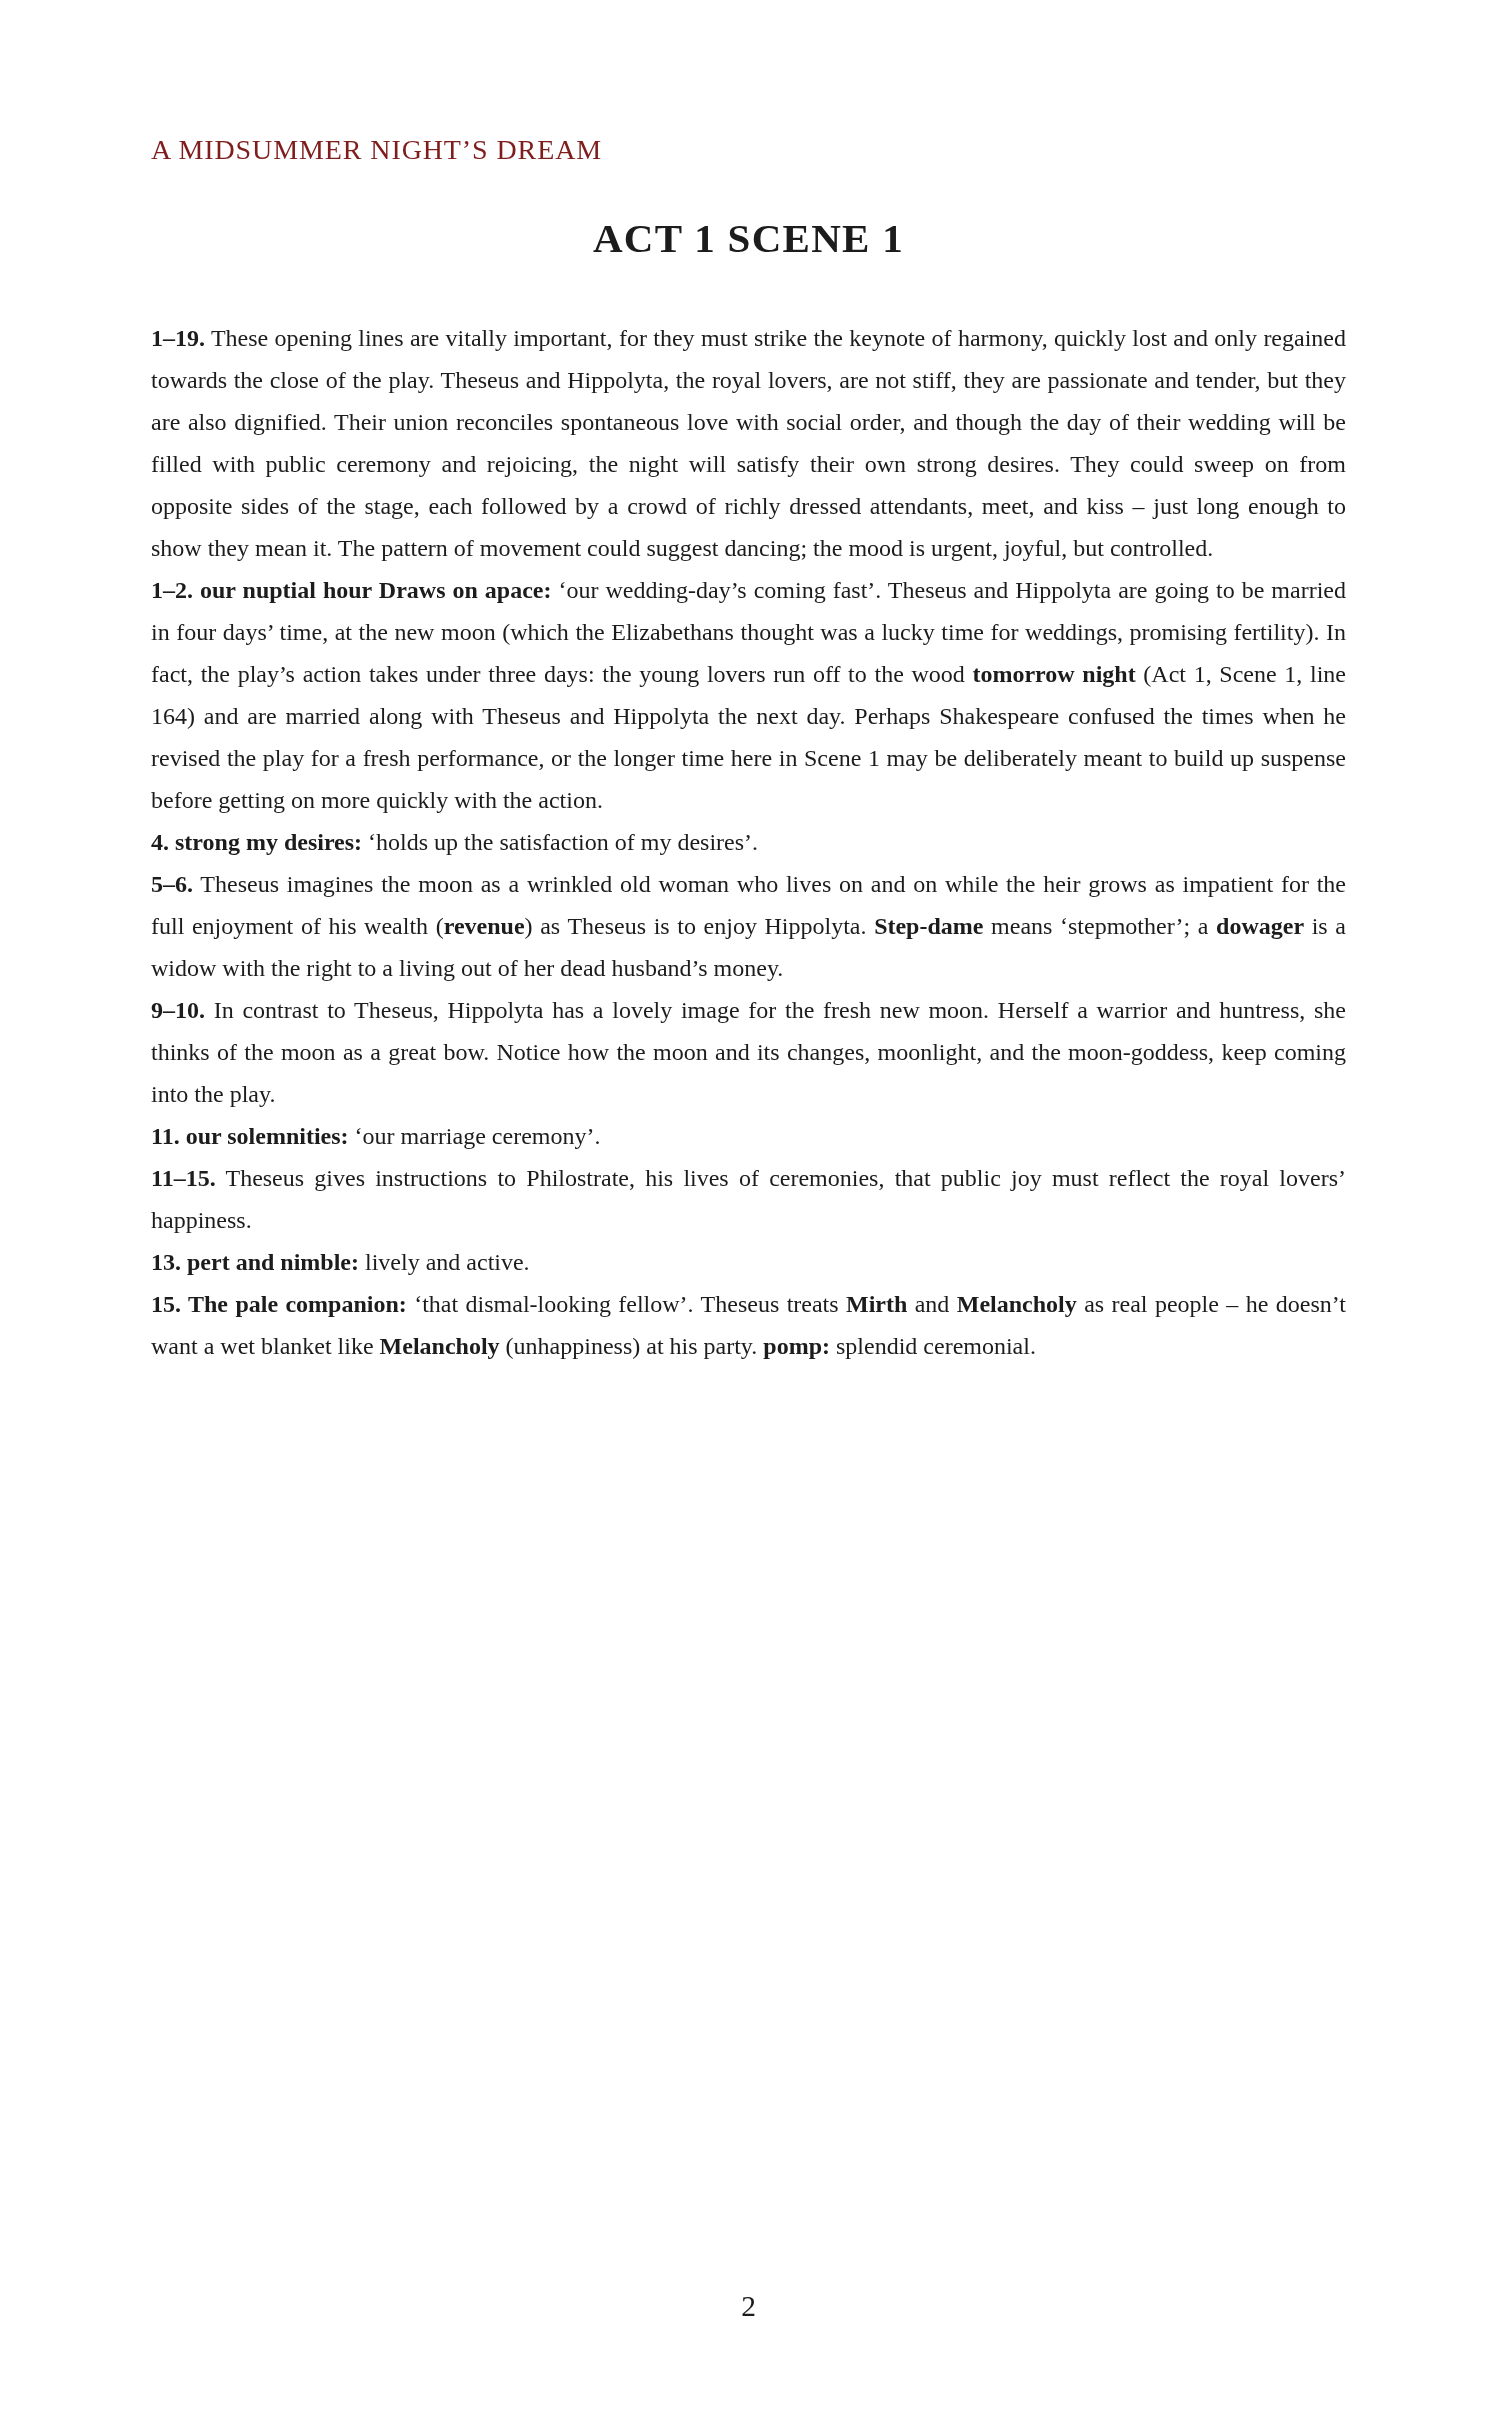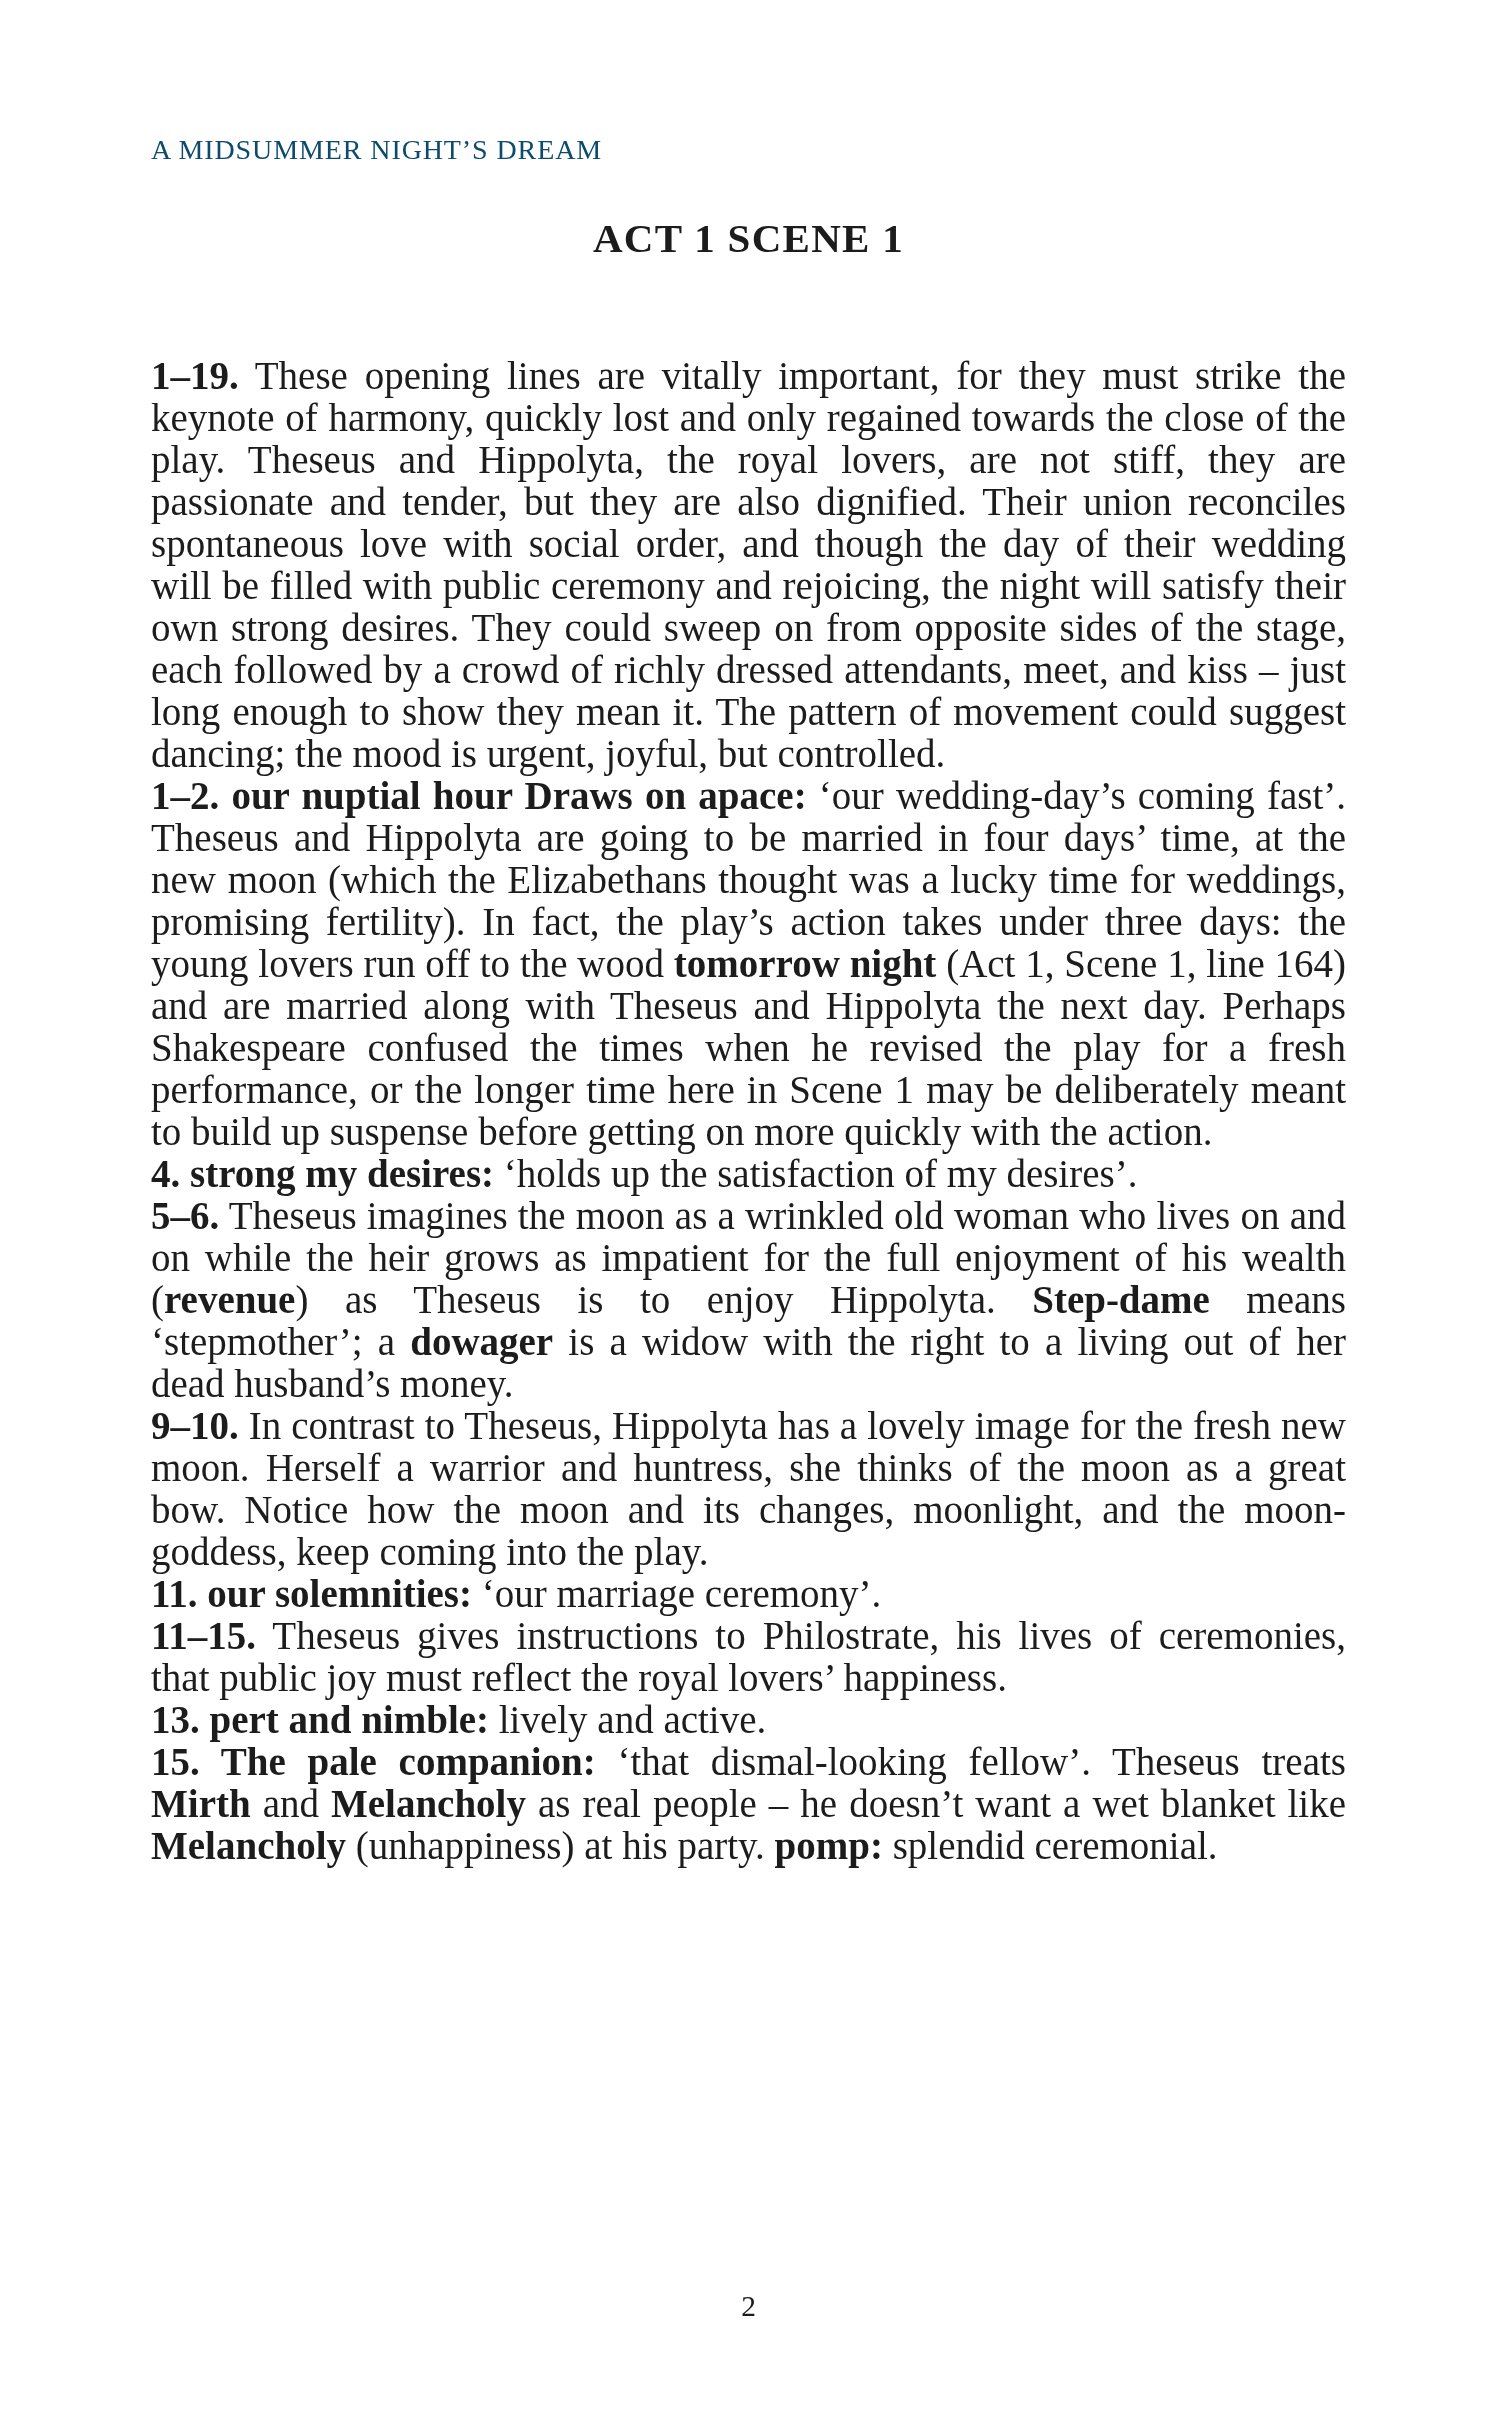--- a/index.html
+++ b/index.html
@@ -22,34 +22,34 @@
     top: 0;
     width: 1195px;
   }
   .running-head {
     margin: 0;
     padding-top: 133px;
     font-size: 28px;
     line-height: 33px;
     font-weight: normal;
     letter-spacing: 0.9px;
-    color: #0c4a6e;
+    color: #7f1d1d;
   }
   .scene-title {
     margin: 50px 0 4px 0;
     text-align: center;
     font-size: 41px;
     line-height: 45px;
     font-weight: bold;
     letter-spacing: 1.3px;
     color: #1c1c1c;
   }
   .notes {
-    margin-top: 94px;
-    font-size: 39px;
+    margin-top: 56px;
+    font-size: 24px;
     line-height: 42px;
     text-align: justify;
   }
   .note {
     margin: 0;
     padding: 0;
   }
   .seg-b {
     font-weight: bold;
   }

